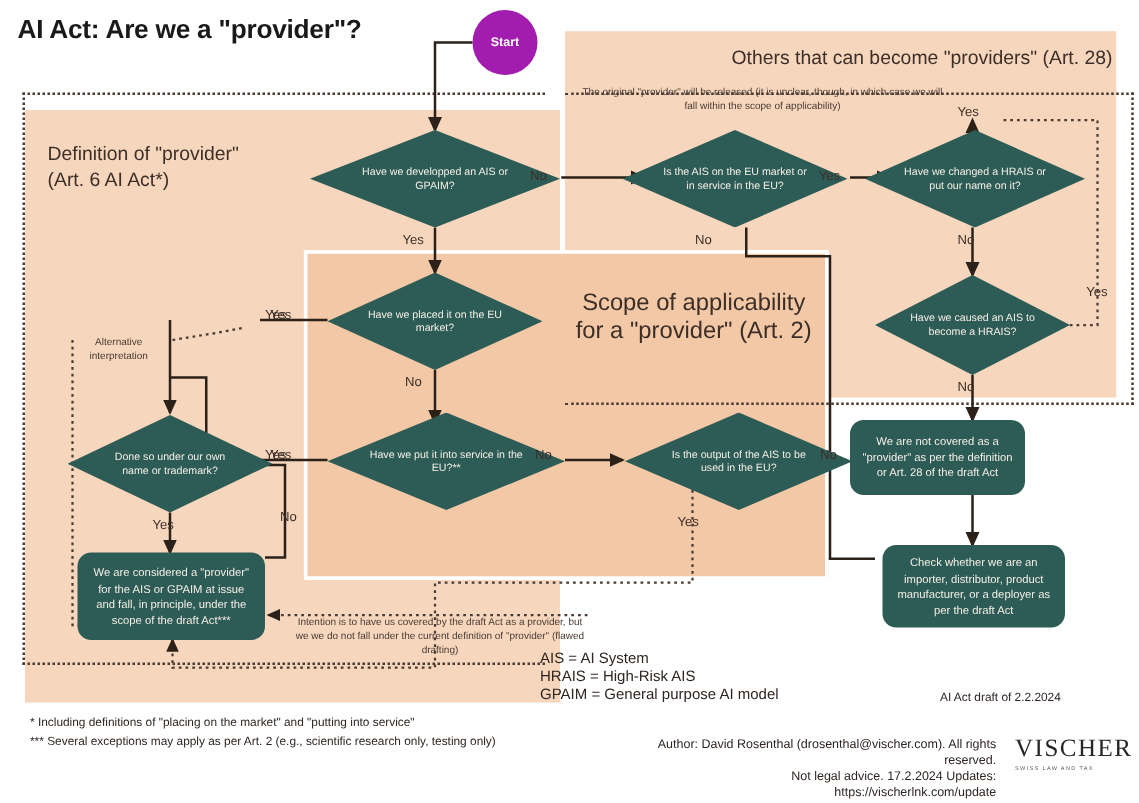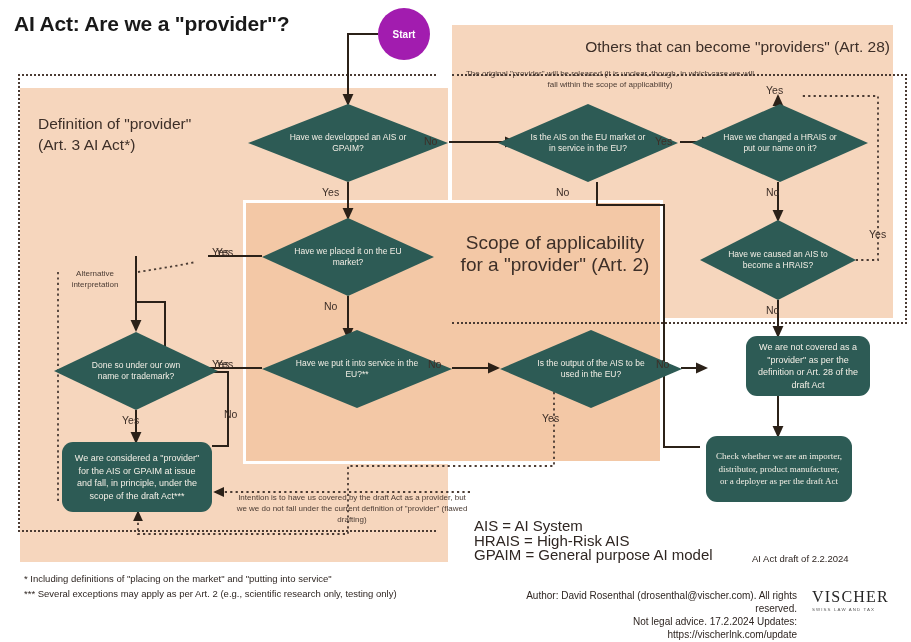--- a/index.html
+++ b/index.html
@@ -78,45 +78,45 @@
     font-size:8px;line-height:11px;color:#4a3b33;text-align:center;
   }
   .note-orig{left:460px;top:68px;width:300px;}
   .note-intent{left:232px;top:492px;width:240px;}
   .note-alt{left:52px;top:268px;width:86px;text-align:center;font-size:8px;line-height:11px;color:#4a3b33;}
 
   .label{
     font-size:10.5px;color:#3d2f28;
   }
 
-  .legend{left:474px;top:519px;font-size:15px;line-height:14.5px;color:#2f2622;}
+  .legend{left:432px;top:519px;font-size:12px;line-height:14.5px;color:#2f2622;}
   .draftdate{left:752px;top:553px;font-size:9.5px;color:#2f2622;}
   .footnotes{left:24px;top:571px;font-size:9.5px;line-height:15px;color:#2f2622;}
   .author{left:512px;top:589px;font-size:10px;line-height:13px;color:#2f2622;text-align:right;width:285px;}
   .logo{left:812px;top:588px;}
-  .logo-main{font-size:16px;letter-spacing:1.2px;color:#262626;font-family:"Liberation Serif","DejaVu Serif",serif;font-weight:400;}
+  .logo-main{font-size:20px;letter-spacing:1.2px;color:#262626;font-family:"Liberation Serif","DejaVu Serif",serif;font-weight:400;}
   .logo-sub{font-size:4.4px;letter-spacing:1.1px;color:#555;margin-top:1px;}
 
   svg.arrows{position:absolute;left:0;top:0;width:911px;height:642px;pointer-events:none;}
 </style>
 </head>
 <body>
 
 <div class="abs panel-left"></div>
 <div class="abs panel-right"></div>
 <div class="abs panel-scope"></div>
 
 <div class="abs dotted-box dot-left"></div>
 <div class="abs dotted-box dot-right"></div>
 
 <div class="abs title">AI Act: Are we a "provider"?</div>
 
 <div class="abs panel-title pt-left">
   <div>Definition of "provider"</div>
-  <div>(Art. 3 AI Act*)</div>
+  <div>(Art. 6 AI Act*)</div>
 </div>
 
 <div class="abs panel-title pt-right">Others that can become "providers" (Art. 28)</div>
 
 <div class="abs panel-title pt-scope">
   <div>Scope of applicability</div>
   <div>for a  "provider" (Art. 2)</div>
 </div>
 
 <div class="abs note note-orig">The original "provider" will be released (it is unclear, though, in which case we will fall within the scope of applicability)</div>
@@ -212,25 +212,25 @@
 </div>
 
 <div class="abs diamond" style="left:500px;top:330px;width:182px;height:78px;">
   <span>Is the output of the AIS to be used in the EU?</span>
 </div>
 
 <div class="abs rbox" style="left:62px;top:442px;width:150px;height:70px;">
   <span>We are considered a "provider" for the AIS or GPAIM at issue and fall, in principle, under the scope of the draft Act***</span>
 </div>
 
-<div class="abs rbox" style="left:746px;top:336px;width:124px;height:60px;">
+<div class="abs rbox" style="left:680px;top:336px;width:140px;height:60px;">
   <span>We are not covered as a "provider" as per the definition or Art. 28 of the draft Act</span>
 </div>
 
-<div class="abs rbox" style="left:706px;top:436px;width:146px;height:66px;font-family:Liberation Serif, serif;">
+<div class="abs rbox" style="left:706px;top:436px;width:146px;height:66px;">
   <span>Check whether we are an importer, distributor, product manufacturer, or a deployer as per the draft Act</span>
 </div>
 
 <div class="abs label" style="left:424px;top:135px;">No</div>
 <div class="abs label" style="left:322px;top:186px;">Yes</div>
 <div class="abs label" style="left:212px;top:246px;">Yes</div>
 <div class="abs label" style="left:324px;top:300px;">No</div>
 <div class="abs label" style="left:212px;top:358px;">Yes</div>
 <div class="abs label" style="left:428px;top:358px;">No</div>
 <div class="abs label" style="left:216px;top:246px;width:0;">Yes</div>

